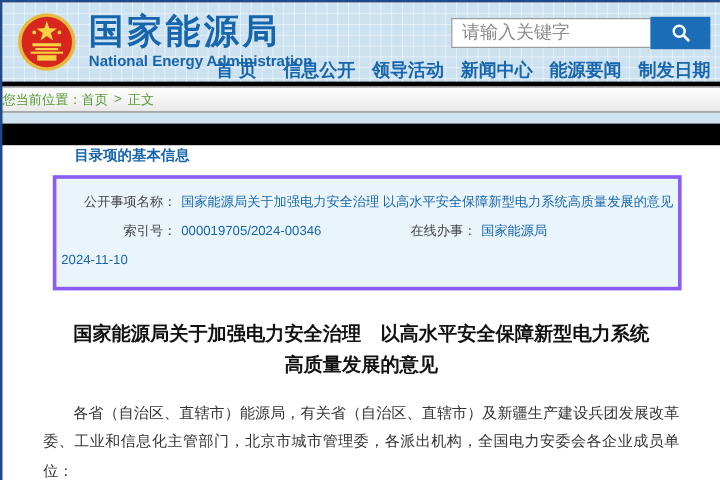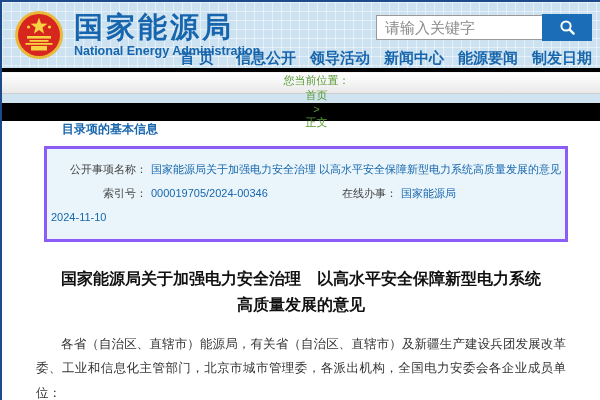--- a/index.html
+++ b/index.html
@@ -35,22 +35,22 @@
   }
   .main-nav { position:absolute; right:8px; top:47px; display:flex; align-items:center; }
   .nav-item { font-size:15px; font-weight:bold; color:#1766ad; margin-left:14px; cursor:pointer; white-space:nowrap; }
   .nav-item:first-child { margin-left:0; margin-right:8px; }
 
   
   .breadcrumb-bar {
     margin-top:4px; height:22px;
     background:linear-gradient(#ffffff,#e9e9e9);
     border-top:1px solid #f4f4f4; border-bottom:1px solid #cfcfcf;
-    display:flex; align-items:center; padding-left:31px;
-    font-size:11px; color:#569a33;flex-direction:column;
+    display:flex; align-items:center; padding-left:0;
+    font-size:11px; color:#569a33;
   }
   .breadcrumb-bar .crumb { color:#569a33; }
   .breadcrumb-bar .sep { margin:0 5px; color:#569a33; }
   .blue-strip { height:9px; background:#cfe3f1; }
 
   
   .content { background:#ffffff; }
   .section-title { margin:18px 0 8px 60px; font-size:12px; font-weight:bold; color:#1766ad; }
 
   .info-box {

